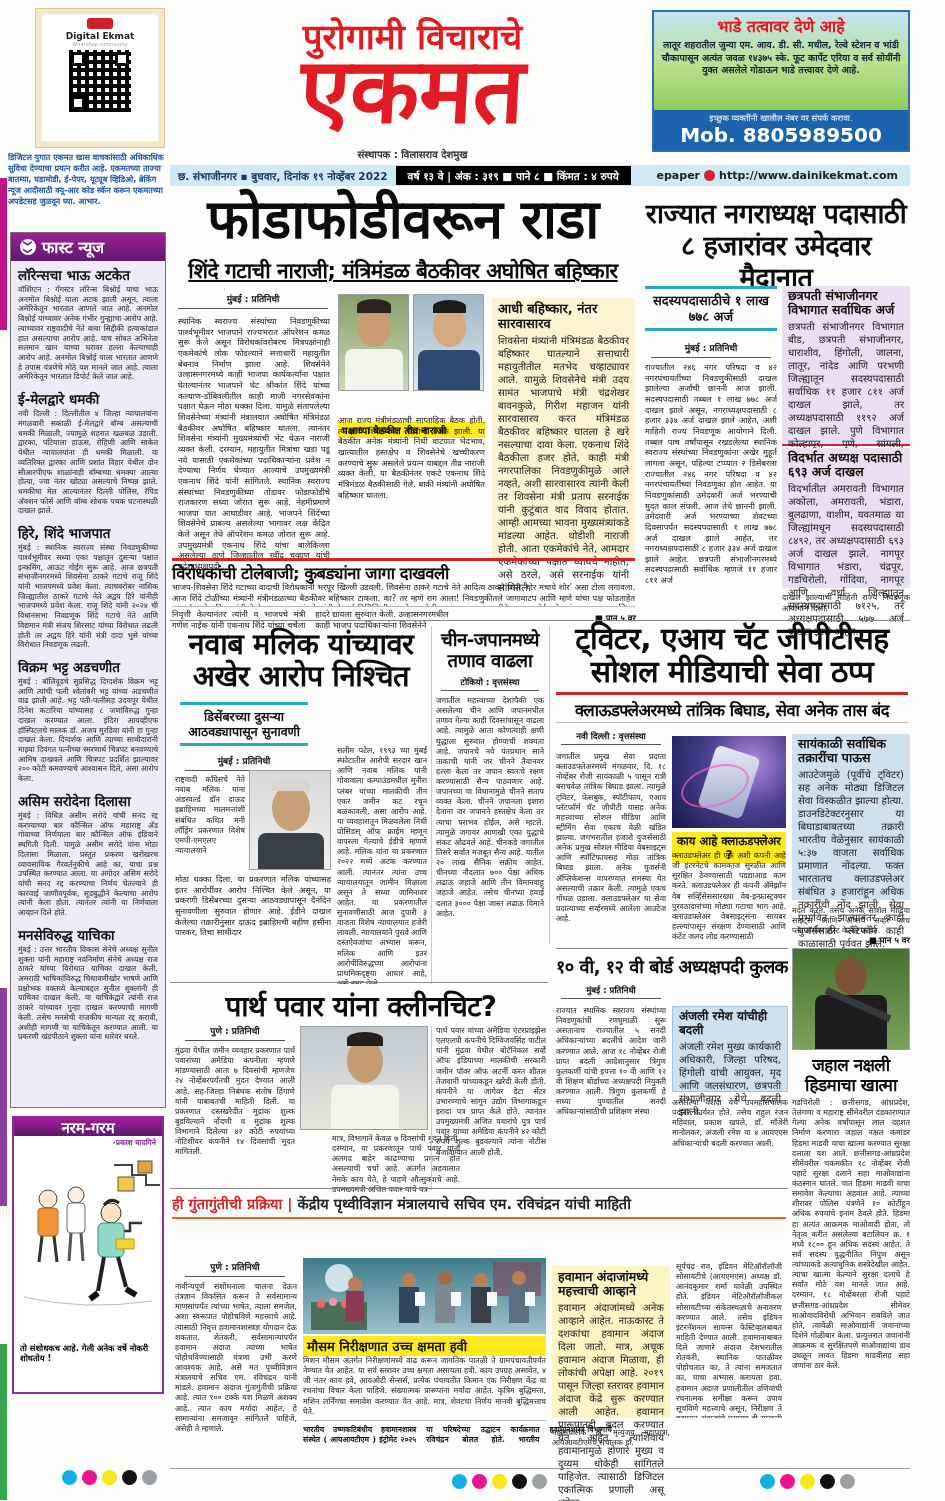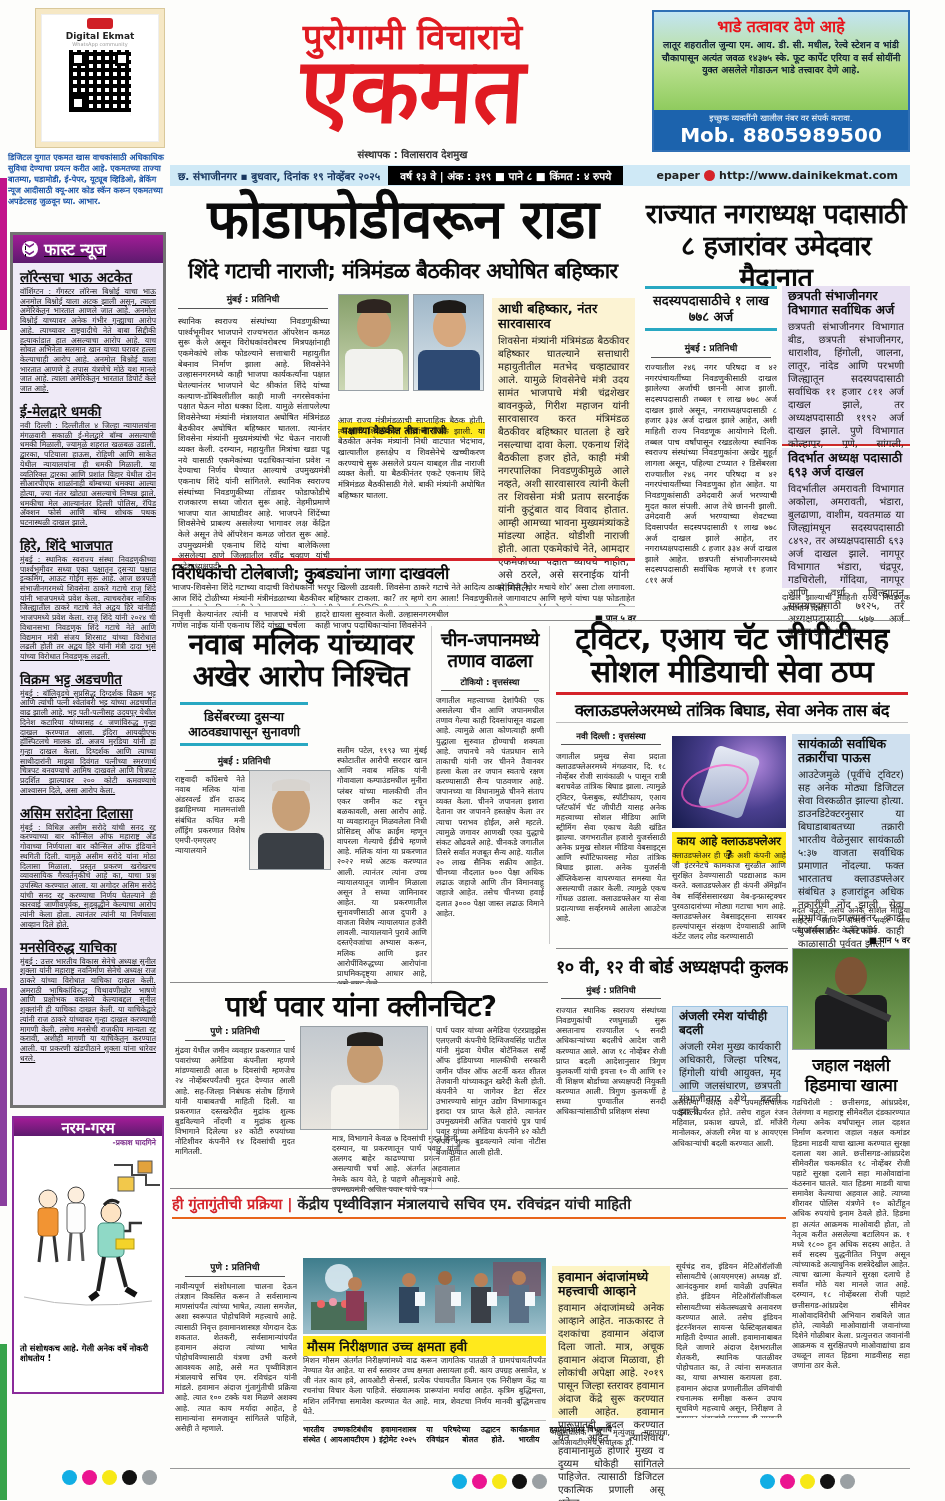--- a/index.html
+++ b/index.html
@@ -46,21 +46,21 @@
   .adphone{font-size:20px;font-weight:700;text-align:center;}
   .datestrip{position:absolute;left:170px;top:165px;width:740px;height:21px;background:#cfe9f6;
              display:flex;align-items:center;font-weight:700;}
   .dleft{padding-left:8px;font-size:10.5px;color:#17355e;}
   .dblack{margin-left:8px;background:#000;color:#fff;font-size:10.5px;padding:2.5px 12px;}
   .depaper{margin-left:auto;display:flex;align-items:center;gap:4px;padding-right:12px;
            font-size:11px;color:#222;}
   .epicon{width:11px;height:11px;border-radius:50%;background:#d5232a;display:inline-block;}
   
   .sidebar{position:absolute;left:10px;top:232px;width:156px;height:876px;background:#efeaf7;
-           border:3px solid #737373;text-decoration:underline;}
+           border:1px solid #737373;}
   .fnhead{height:28px;background:linear-gradient(180deg,#a11d96,#5d1a6e);display:flex;
           align-items:center;gap:6px;padding:0 9px;color:#fff;font-size:16px;font-weight:800;}
   .fnicon{width:16px;height:16px;border-radius:50%;background:#fff;color:#7b1e86;font-size:9px;
           font-weight:900;display:flex;align-items:center;justify-content:center;transform:rotate(90deg);}
   .fnitem{padding:5px 7px 3px;}
   .fntitle{font-size:13.5px;font-weight:800;color:#101010;margin-bottom:1px;}
   .fnbody{font-size:7.6px;line-height:1.28;text-align:justify;color:#1c1c1c;}
   .cartoon{position:absolute;left:12px;top:1116px;width:152px;height:278px;background:#fff;
            border:2px solid #8a2b9a;}
   .cartoonhead{height:18px;background:linear-gradient(180deg,#a11d96,#5d1a6e);color:#fff;
@@ -120,21 +120,21 @@
       <div class="adtitle">भाडे तत्वावर देणे आहे</div>
       <div class="adbody">लातूर शहरातील जुन्या एम. आय. डी. सी. मधील, रेल्वे स्टेशन व भांडी चौकापासून अत्यंत जवळ १४३७५ स्के. फूट कार्पेट एरिया व सर्व सोयींनी युक्त असलेले गोडाऊन भाडे तत्त्वावर देणे आहे.</div>
     </div>
     <div class="adbot">
       <div class="adnote">इच्छुक व्यक्तींनी खालील नंबर वर संपर्क करावा.</div>
       <div class="adphone">Mob. 8805989500</div>
     </div>
   </div>
 
   <div class="datestrip">
-    <span class="dleft">छ. संभाजीनगर ▪ बुधवार, दिनांक १९ नोव्हेंबर २०२५</span>
+    <span class="dleft">छ. संभाजीनगर ▪ बुधवार, दिनांक १९ नोव्हेंबर 2022</span>
     <span class="dblack">वर्ष १३ वे | अंक : ३१९ ■ पाने ८ ■ किंमत : ४ रुपये</span>
     <span class="depaper">
       <b>epaper</b>
       <span class="epicon"></span>
       <span>http://www.dainikekmat.com</span>
     </span>
   </div>
 
   <div class="sidebar">
     <div class="fnhead">
@@ -187,21 +187,21 @@
       <rect x="84" y="76" width="26" height="34" rx="5" fill="#8fd9c6" stroke="#3f8f7c"></rect>
       <rect x="102" y="92" width="18" height="10" fill="#f4d32a" stroke="#b39a12"></rect>
       <path d="M90 110 l-6 34 M104 110 l8 30" stroke="#222" stroke-width="4"></path>
       <path d="M84 146 l-8 6 M112 142 l10 6" stroke="#111" stroke-width="6"></path>
       <path d="M10 150 q60 14 128 4" stroke="#bbb" fill="none"></path>
     </svg>
     <div class="cartooncap">तो संशोधकच आहे. गेली अनेक वर्षे नोकरी शोधतोय !</div>
   </div>
 
   <div class="hl" style="left:172px;top:192px;width:462px;font-size:54px;line-height:1.02;">फोडाफोडीवरून राडा</div>
-  <div class="hl" style="left:172px;top:256px;width:462px;font-size:21px;font-weight:800;">शिंदे गटाची नाराजी; मंत्रिमंडळ बैठकीवर अघोषित बहिष्कार</div>
+  <div class="hl" style="left:172px;top:256px;width:462px;font-size:21px;font-weight:800;text-decoration:underline;">शिंदे गटाची नाराजी; मंत्रिमंडळ बैठकीवर अघोषित बहिष्कार</div>
   <div class="byl" style="left:178px;top:292px;width:150px;">मुंबई : प्रतिनिधी</div>
   <div class="b" style="left:178px;top:316px;width:152px;height:298px;">स्थानिक स्वराज्य संस्थांच्या निवडणुकीच्या पार्श्वभूमीवर भाजपाने राज्यभरात ऑपरेशन कमळ सुरू केले असून विरोधकांवरोबरच मित्रपक्षांनाही एकमेकांचे लोक फोडल्याने सत्ताधारी महायुतीत बेबनाव निर्माण झाला आहे. शिवसेनेने उल्हासनगरमध्ये काही भाजपा कार्यकर्त्यांना पक्षात घेतल्यानंतर भाजपाने थेट श्रीकांत शिंदे यांच्या कल्याण-डोंबिवलीतील काही माजी नगरसेवकांना पक्षात घेऊन मोठा धक्का दिला. यामुळे संतापलेल्या शिवसेनेच्या मंत्र्यांनी मंत्रालयात अघोषित मंत्रिमंडळ बैठकीवर अघोषित बहिष्कार घातला. त्यानंतर शिवसेना मंत्र्यांनी मुख्यमंत्र्यांची भेट घेऊन नाराजी व्यक्त केली. दरम्यान, महायुतीत मित्रांचा खडा पडू नये यासाठी एकमेकांच्या पदाधिकाऱ्यांना प्रवेश न देण्याचा निर्णय घेण्यात आल्याचे उपमुख्यमंत्री एकनाथ शिंदे यांनी सांगितले. स्थानिक स्वराज्य संस्थांच्या निवडणुकीच्या तोंडावर फोडाफोडीचे राजकारण सध्या जोरात सुरू आहे. नेहमीप्रमाणे भाजपा यात आघाडीवर आहे. भाजपने शिंदेंच्या शिवसेनेचे प्राबल्य असलेल्या भागावर लक्ष केंद्रित केले असून तेथे ऑपरेशन कमळ जोरात सुरू आहे. उपमुख्यमंत्री एकनाथ शिंदे यांचा बालेकिल्ला असलेल्या ठाणे जिल्ह्यातील रवींद्र चव्हाण यांची प्रदेशाध्यक्षपदी</div>
 
   <div class="ph" style="left:338px;top:294px;width:71px;height:97px;background:linear-gradient(180deg,#87a06b,#cdd8b5);">
     <div class="face" style="left:18px;top:12px;width:34px;height:40px;background:#c99c72;"></div>
     <div class="face" style="left:18px;top:4px;width:34px;height:14px;background:#2d2420;border-radius:50% 50% 0 0;"></div>
     <div class="torso" style="left:6px;top:54px;width:58px;height:44px;background:#f2f2ee;"></div>
   </div>
   <div class="ph" style="left:413px;top:294px;width:71px;height:97px;background:linear-gradient(180deg,#9fb7c8,#dde6ec);">
     <div class="face" style="left:19px;top:12px;width:33px;height:40px;background:#d7a87e;"></div>
@@ -241,20 +241,21 @@
 
   <div class="hl" style="left:175px;top:628px;width:252px;font-size:29px;line-height:1.12;">नवाब मलिक यांच्यावर अखेर आरोप निश्चित</div>
   <div class="tealbox" style="left:180px;top:702px;width:128px;font-size:12.5px;">डिसेंबरच्या दुसऱ्या आठवड्यापासून सुनावणी</div>
   <div class="byl" style="left:185px;top:754px;width:118px;">मुंबई : प्रतिनिधी</div>
   <div class="b" style="left:175px;top:775px;width:70px;height:208px;font-size:7.8px;">राष्ट्रवादी काँग्रेसचे नेते नवाब मलिक यांना अंडरवर्ल्ड डॉन दाऊद इब्राहिमच्या मालमत्तांशी संबंधित कथित मनी लॉंड्रिंग प्रकरणात विशेष एमपी-एमएलए न्यायालयाने</div>
   <div class="ph" style="left:249px;top:770px;width:82px;height:100px;background:linear-gradient(180deg,#d9d9d9,#f0efec);">
     <div class="face" style="left:22px;top:14px;width:38px;height:46px;background:#c8a078;"></div>
     <div class="face" style="left:22px;top:8px;width:38px;height:12px;background:#d8d4cf;border-radius:50% 50% 0 0;"></div>
     <div class="torso" style="left:8px;top:62px;width:66px;height:38px;background:#3a3f45;"></div>
   </div>
+  <div class="b" style="left:175px;top:874px;width:156px;height:110px;">मोठा धक्का दिला. या प्रकरणात मलिक यांच्यासह इतर आरोपींवर आरोप निश्चित केले असून, या प्रकरणी डिसेंबरच्या दुसऱ्या आठवड्यापासून दैनंदिन सुनावणीला सुरुवात होणार आहे. ईडीने दाखल केलेल्या तक्रारीनुसार दाऊद इब्राहिमची बहीण हसीना पारकर, तिचा साथीदार</div>
   <div class="b" style="left:337px;top:746px;width:90px;height:238px;font-size:7.8px;">सलीम पटेल, १९९३ च्या मुंबई स्फोटातील आरोपी सरदार खान आणि नवाब मलिक यांनी गोवावाला कम्पाउंडमधील मुनीरा प्लंबर यांच्या मालकीची तीन एकर जमीन कट रचून बळकावली, असा आरोप आहे. या व्यवहारातून मिळवलेला निधी प्रोसिडस् ऑफ क्राईम म्हणून वापरला गेल्याचे ईडीचे म्हणणे आहे. मलिक यांना या प्रकरणात २०२२ मध्ये अटक करण्यात आली. त्यानंतर त्यांना उच्च न्यायालयातून जामीन मिळाला असून ते सध्या जामिनावर आहेत. या प्रकरणातील सुनावणीसाठी आज दुपारी ३ वाजता विशेष न्यायालयात हजेरी लावली. न्यायालयाने पुरावे आणि दस्तऐवजांचा अभ्यास करून, मलिक आणि इतर आरोपींविरुद्धच्या आरोपांना प्राथमिकदृष्ट्या आधार आहे, असे नमूद केले.</div>
 
   <div class="vrule" style="left:431px;top:626px;height:358px;"></div>
   <div class="hl" style="left:436px;top:630px;width:108px;font-size:18.5px;line-height:1.12;">चीन-जपानमध्ये तणाव वाढला</div>
   <div class="byl" style="left:441px;top:676px;width:98px;font-size:8.5px;">टोकियो : वृत्तसंस्था</div>
   <div class="b" style="left:436px;top:696px;width:108px;height:288px;font-size:7.8px;">जगातील महत्त्वाच्या देशांपैकी एक असलेल्या चीन आणि जपानमधील तणाव गेल्या काही दिवसांपासून वाढला आहे. त्यामुळे आता कोणत्याही क्षणी युद्धाला सुरुवात होण्याची शक्यता आहे. जपानचे नवे पंतप्रधान साने ताकाची यांनी जर चीनने तैवानवर हल्ला केला तर जपान स्वतःचे रक्षण करण्यासाठी सैन्य पाठवणार आहे. जपानच्या या विधानामुळे चीनने संताप व्यक्त केला. चीनने जपानला इशारा देताना जर जपानने हस्तक्षेप केला तर त्याचा पराभव होईल, असे म्हटले. त्यामुळे जगावर आणखी एका युद्धाचे संकट ओढवले आहे. चीनकडे जगातील तिसरे सर्वात मजबूत सैन्य आहे. यातील २० लाख सैनिक सक्रीय आहेत. चीनच्या नौदलात ७०० पेक्षा अधिक लढाऊ जहाजे आणि तीन विमानवाहू जहाजे आहेत. तसेच चीनच्या हवाई दलात ३००० पेक्षा जास्त लढाऊ विमाने आहेत.</div>
 
   <div class="vrule" style="left:549px;top:626px;height:318px;"></div>
   <div class="hl" style="left:556px;top:622px;width:352px;font-size:30px;line-height:1.1;">ट्विटर, एआय चॅट जीपीटीसह सोशल मीडियाची सेवा ठप्प</div>
   <div class="redrule" style="left:556px;top:692px;width:352px;"></div>

